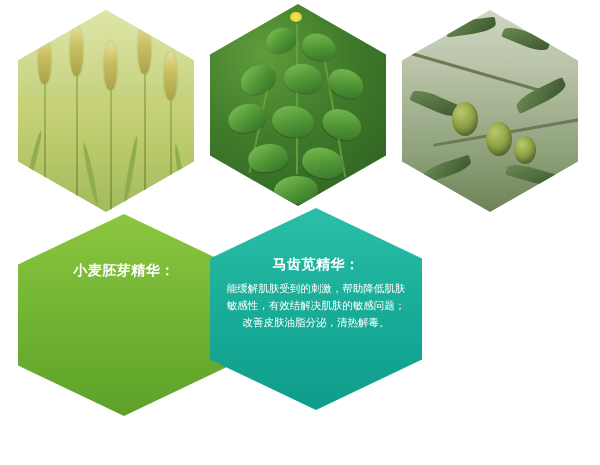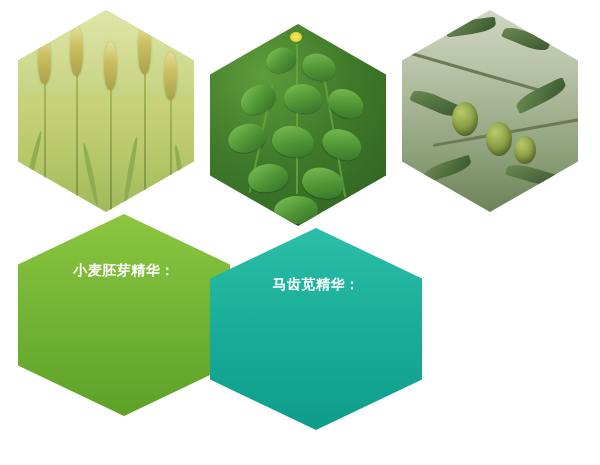--- a/index.html
+++ b/index.html
@@ -19,21 +19,21 @@
     height: 465px;
     background: #ffffff;
   }
 
   
   .col {
     position: absolute;
     width: 176px;
   }
   .col-1 { left: 18px;  top: 10px; }
-  .col-2 { left: 210px; top: 24px; }
+  .col-2 { left: 210px; top: 4px; }
   .col-3 { left: 402px; top: 10px; }
 
   
   .hex-img {
     position: relative;
     width: 176px;
     height: 202px;
     -webkit-clip-path: polygon(50% 0%, 100% 25%, 100% 75%, 50% 100%, 0% 75%, 0% 25%);
     clip-path: polygon(50% 0%, 100% 25%, 100% 75%, 50% 100%, 0% 75%, 0% 25%);
     overflow: hidden;
@@ -220,20 +220,21 @@
         <div class="leaf" style="left:18px; top:100px; width:38px; height:28px; transform:rotate(-14deg);"></div>
         <div class="leaf" style="left:62px; top:102px; width:42px; height:31px; transform:rotate(10deg);"></div>
         <div class="leaf" style="left:112px; top:106px; width:40px; height:29px; transform:rotate(22deg);"></div>
         <div class="leaf" style="left:38px; top:140px; width:40px; height:28px; transform:rotate(-8deg);"></div>
         <div class="leaf" style="left:92px; top:144px; width:42px; height:30px; transform:rotate(14deg);"></div>
         <div class="leaf" style="left:64px; top:172px; width:44px; height:28px; transform:rotate(-4deg);"></div>
       </div>
     </div>
     <div class="hex-text teal card-2">
       <p class="card-title">马齿苋精华：</p>
+      <p class="card-body">能缓解肌肤受到的刺激，帮助降低肌肤敏感性，有效结解决肌肤的敏感问题；改善皮肤油脂分泌，清热解毒。</p>
     </div>
   </div>
 
   <div class="col col-3">
     <div class="hex-img">
       <div class="art art-olive">
         <div class="branch" style="left:-10px; top:58px; width:150px; transform:rotate(16deg);"></div>
         <div class="branch" style="left:30px; top:120px; width:160px; transform:rotate(-10deg);"></div>
 
         <div class="oleaf" style="left:4px; top:20px; width:44px; height:14px; transform:rotate(-30deg);"></div>

